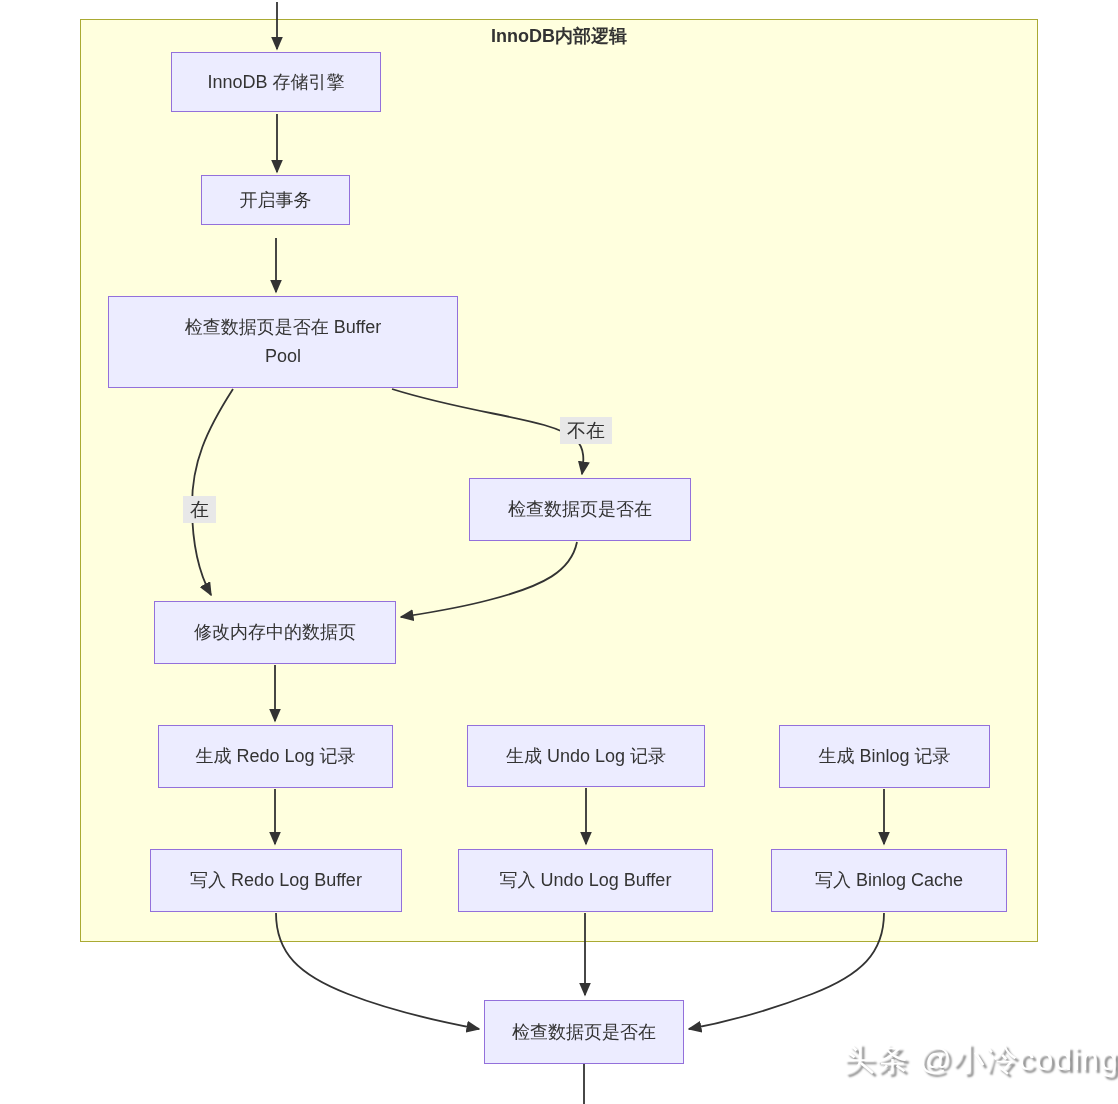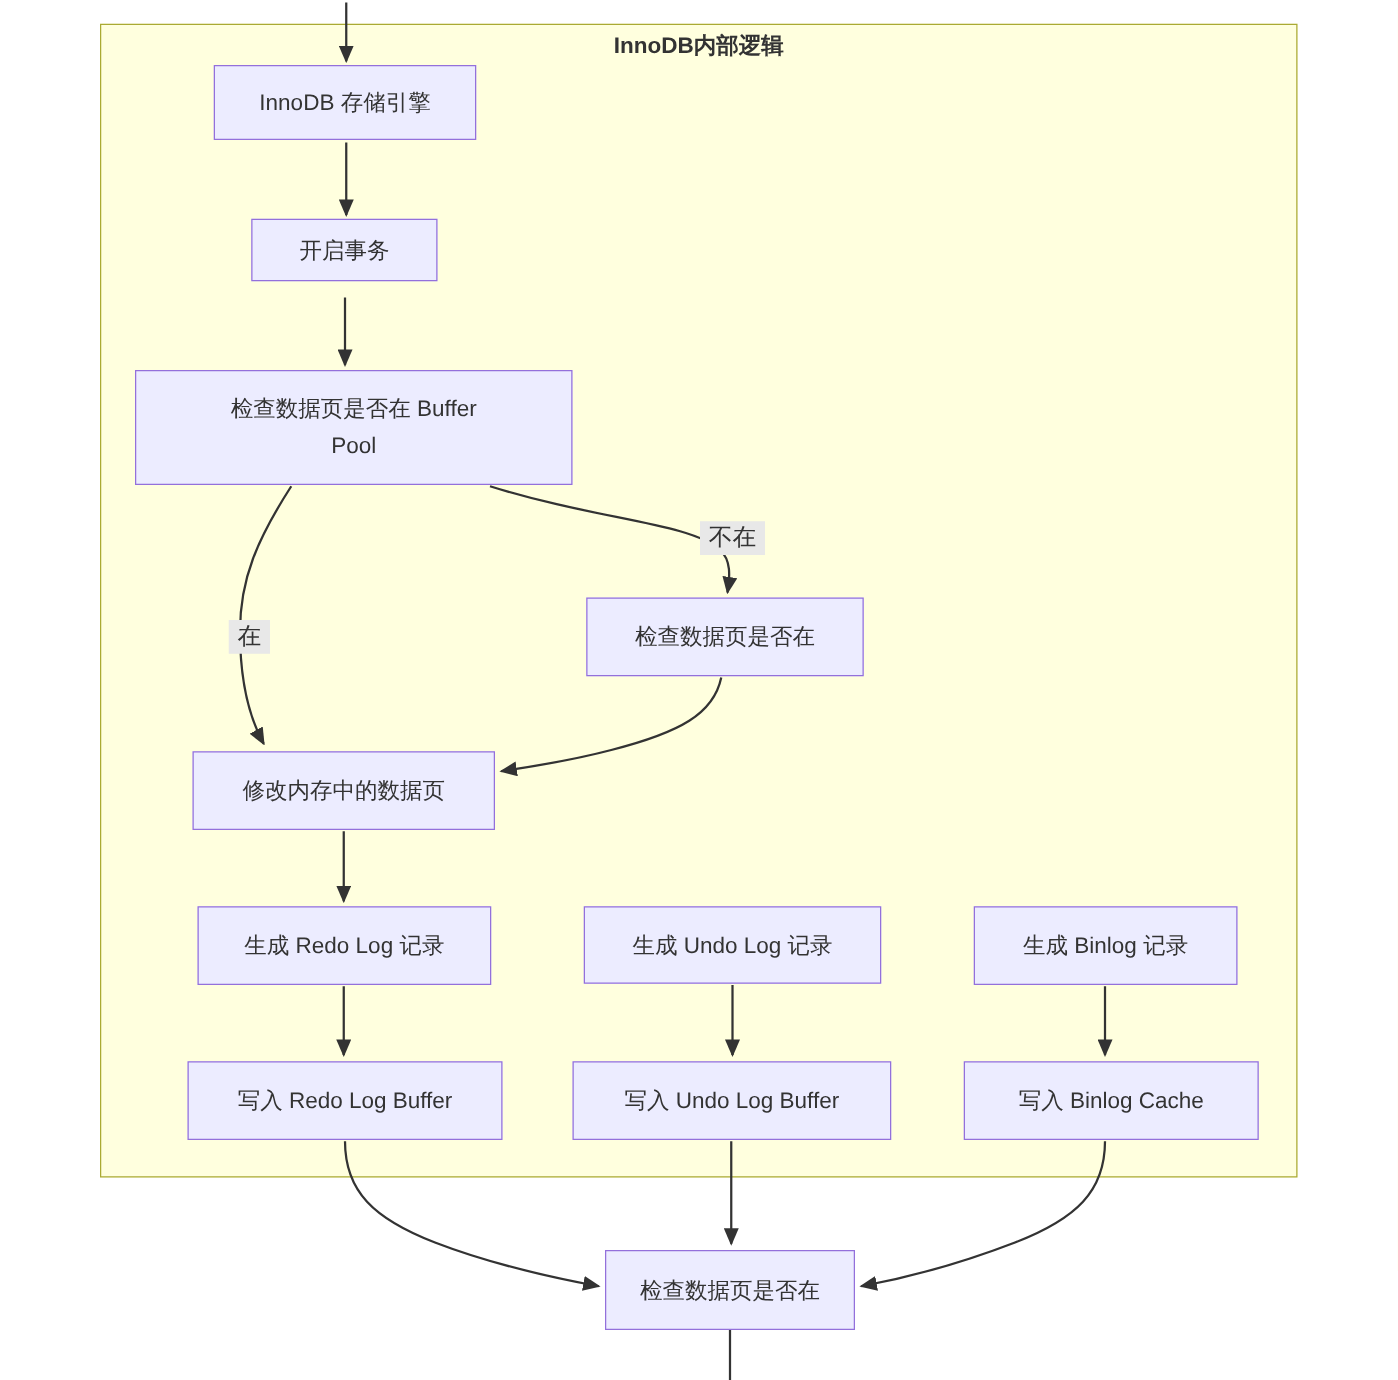--- a/index.html
+++ b/index.html
@@ -123,14 +123,15 @@
   </div>
 
   <div class="node" style="left:484px;top:1000px;width:200px;height:64px">
     <span class="label">检查数据页是否在</span>
   </div>
 
   <span class="edge-label" style="left:183px;top:496px">在</span>
 
   <span class="edge-label" style="left:560px;top:417px">不在</span>
 
+  <div class="watermark" style="left:843px;top:1038px">头条 @小冷coding</div>
 
 </div>
 
 </body></html>

